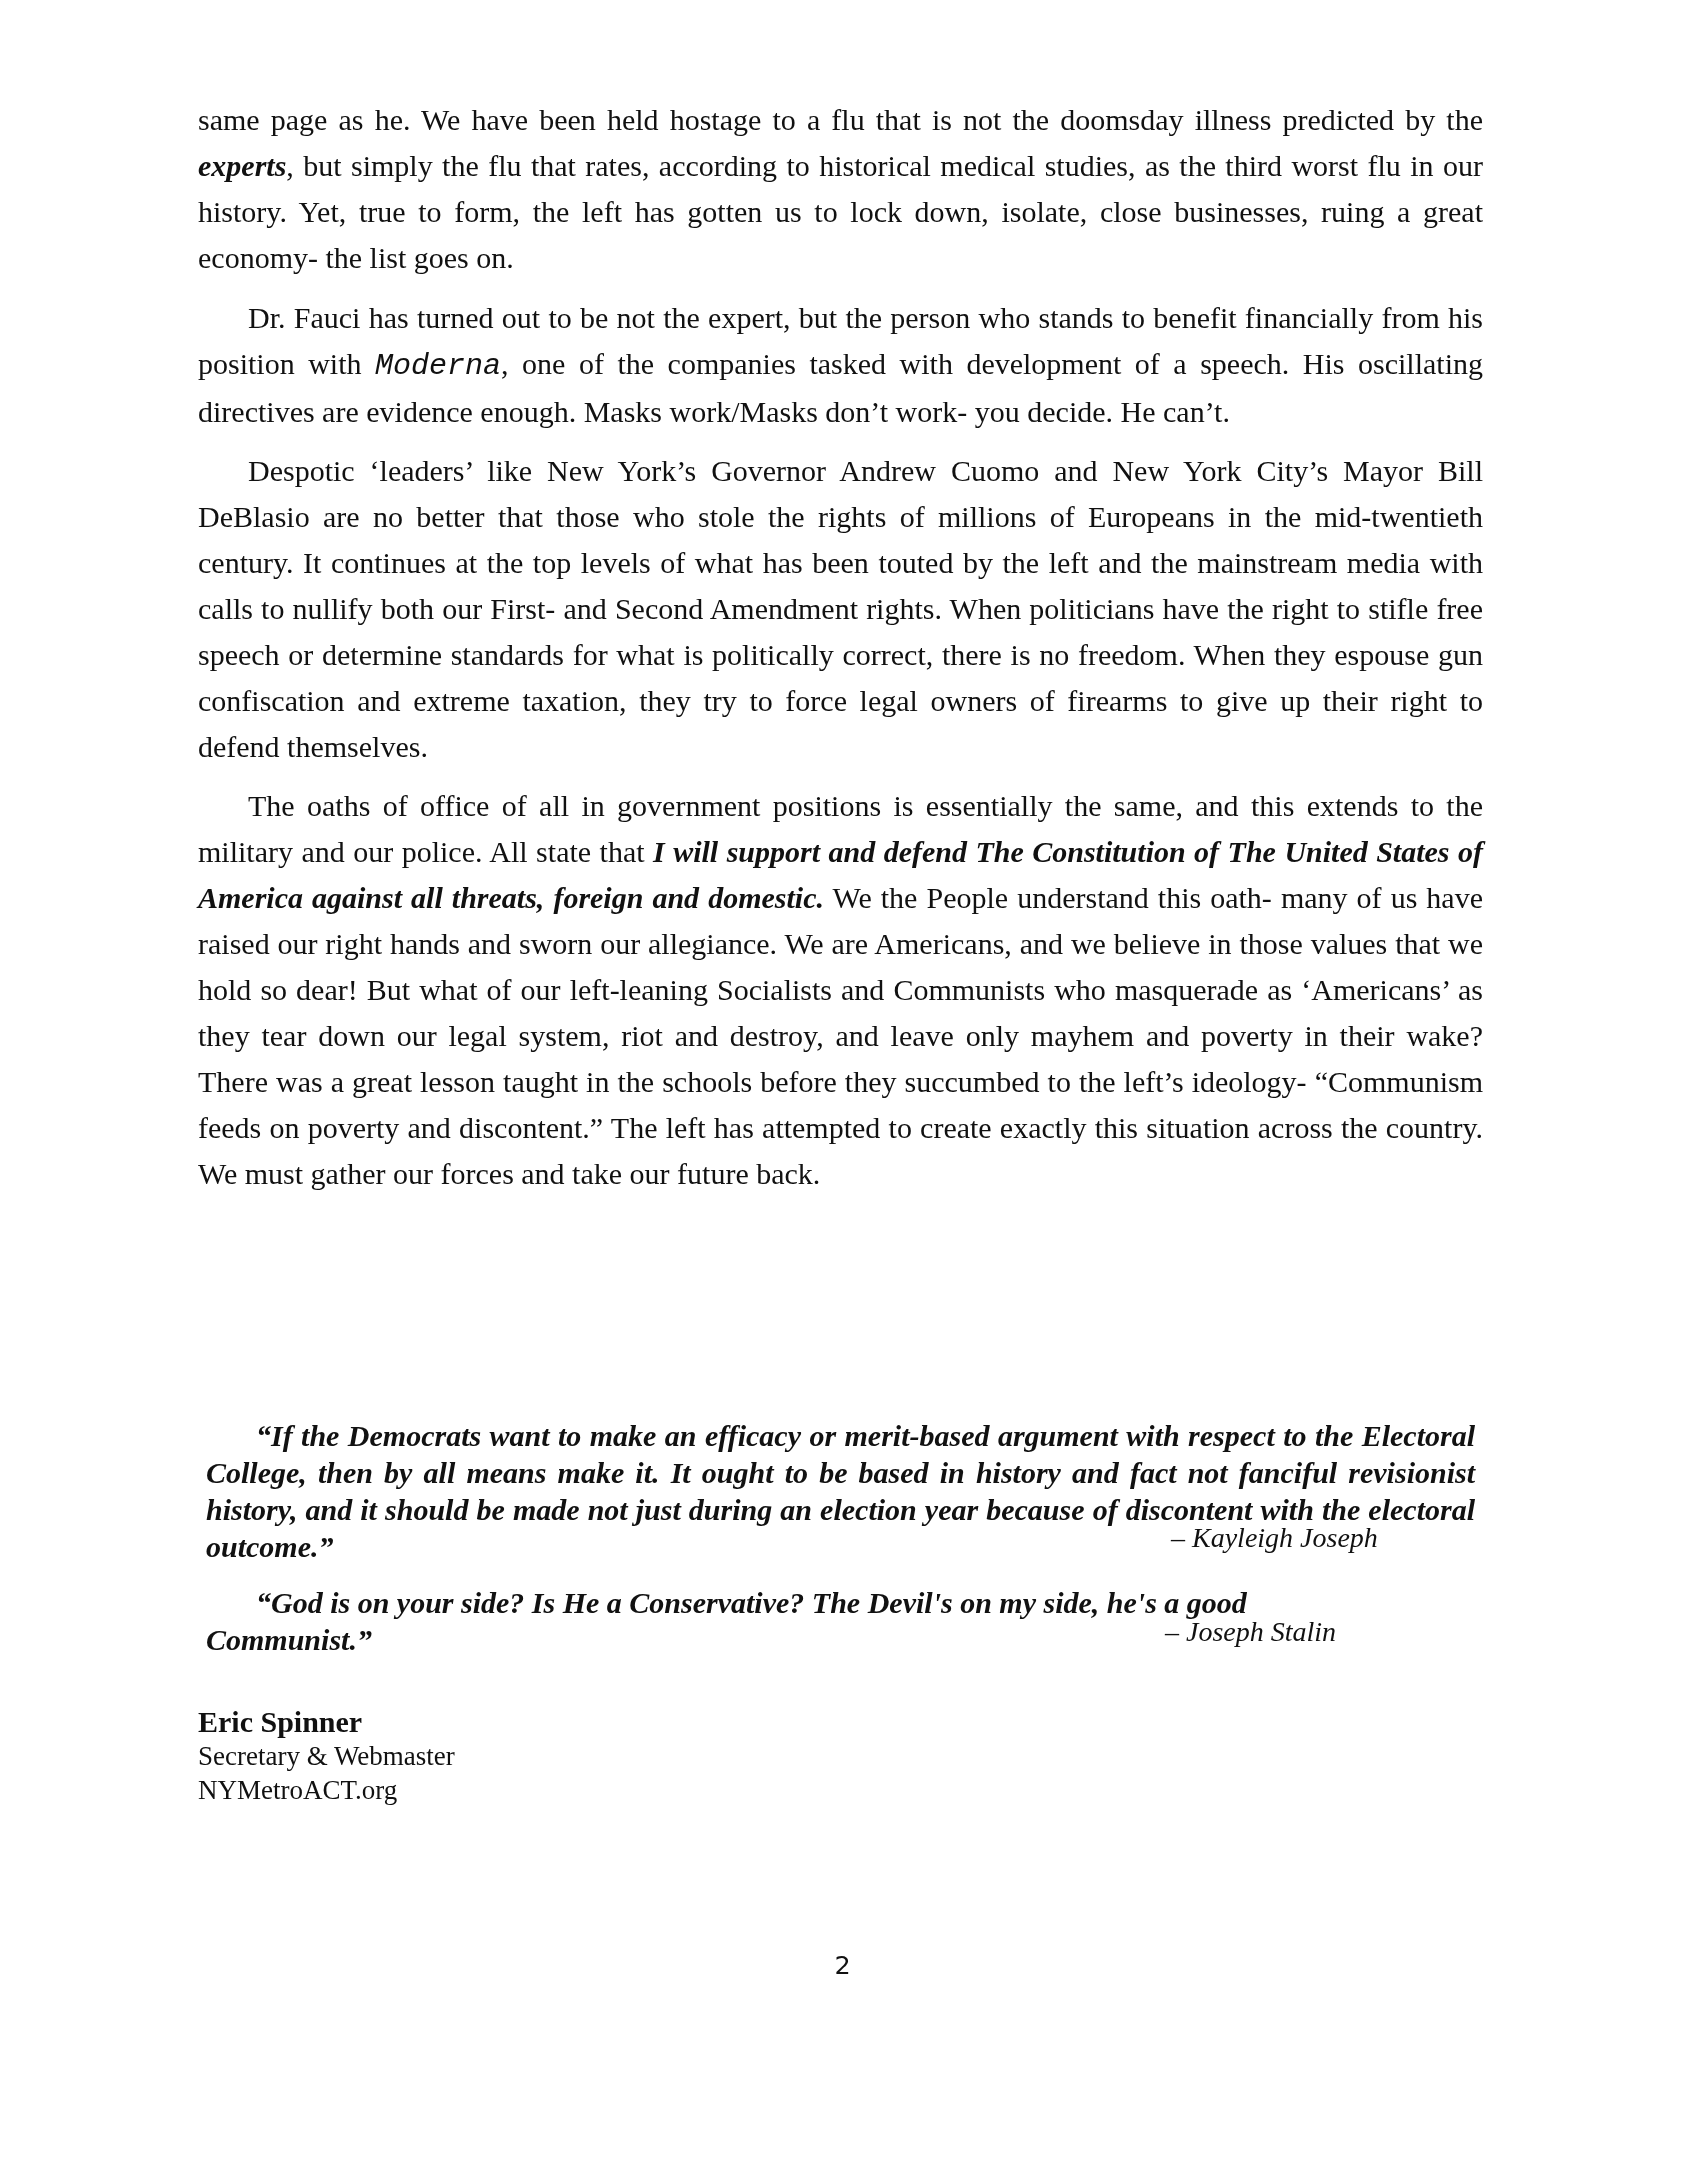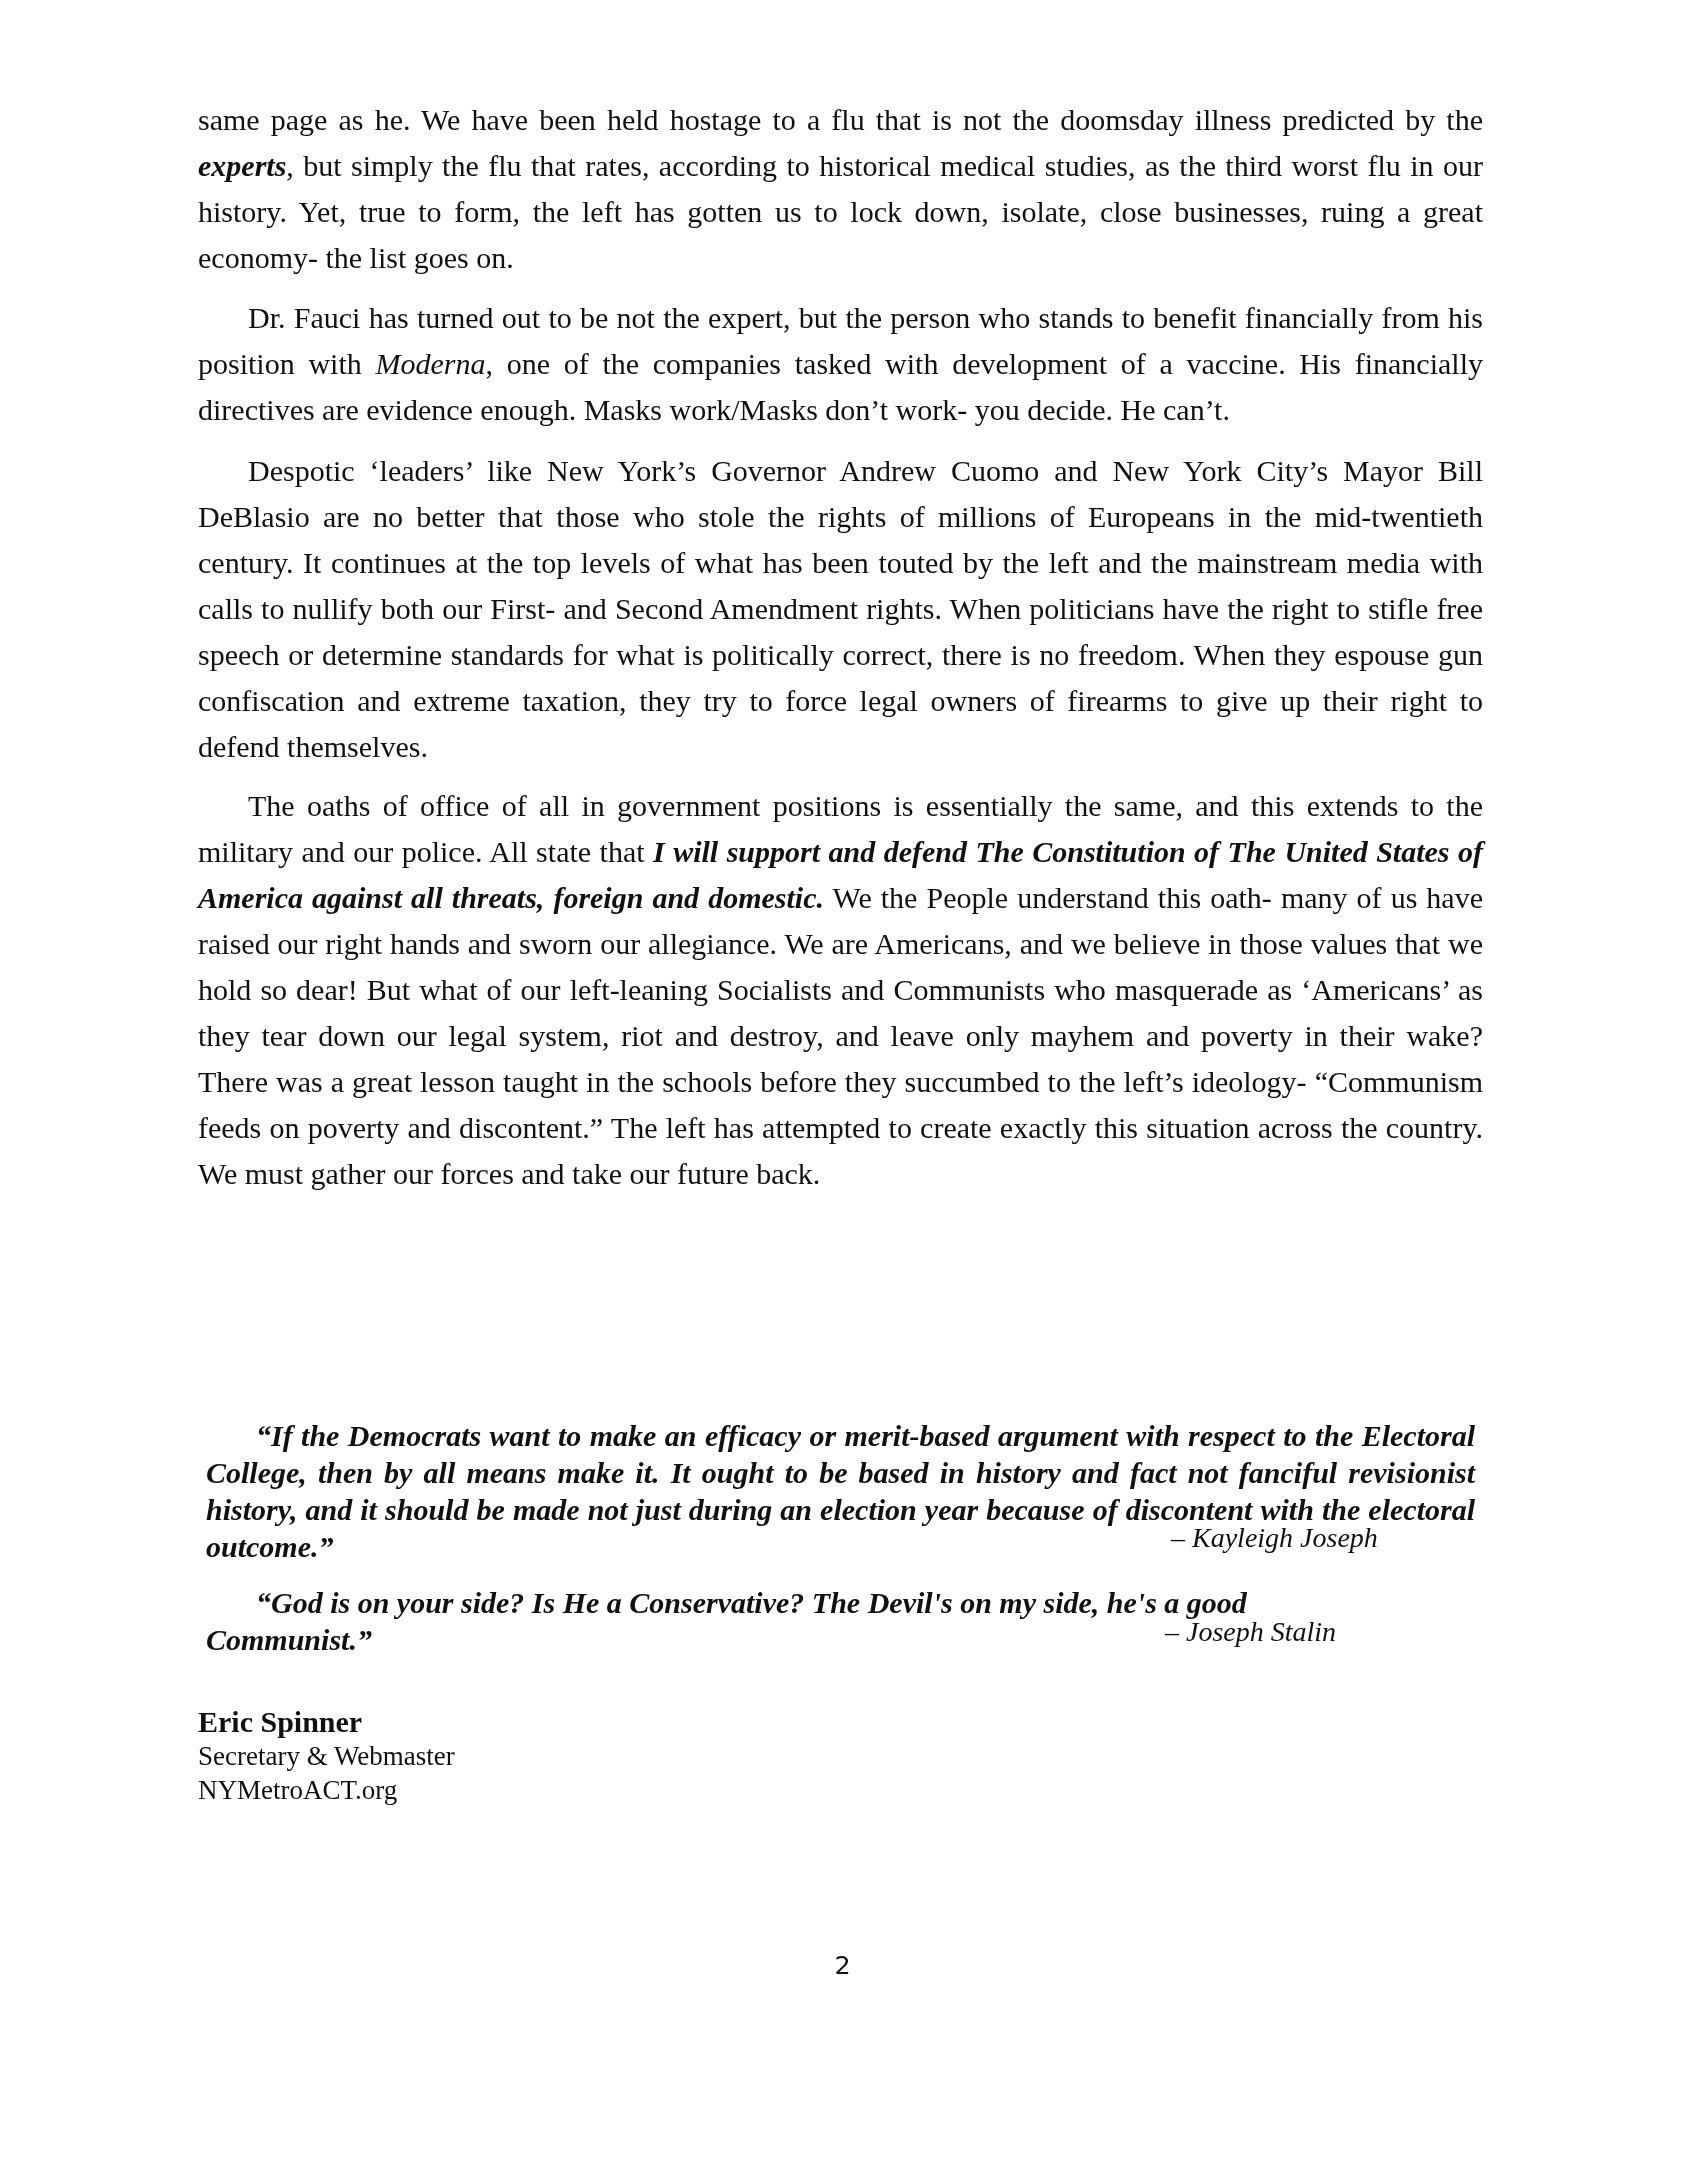--- a/index.html
+++ b/index.html
@@ -13,21 +13,21 @@
     font-size: 30px; line-height: 46px; text-align: justify;
   }
   .para { margin: 0; text-align-last: left; }
   .para.indent { text-indent: 50px; }
   .p1 { top: 97px; }
   .p2 { top: 295px; }
   .p3 { top: 448px; }
   .p4 { top: 783px; }
   .p5 { top: 1254px; }
   em.bi { font-weight: bold; font-style: italic; }
-  em.i { font-style: italic; }
+  em.i { font-style: italic; font-family: Liberation Mono, monospace; }
 
   .quote {
     position: absolute; left: 198px; width: 1285px;
     font-size: 30px; line-height: 37px; font-weight: bold; font-style: italic; text-align: justify;
   }
   .quote .q-text { text-indent: 50px; margin: 8px; }
   .q1 { top: 1409px; }
   .q2 { top: 1576px; width: 1141px; }
   .attrib {
     position: absolute; font-size: 28px; font-style: italic; font-weight: normal; line-height: 37px;
@@ -47,21 +47,21 @@
 </head>
 <body>
 
 <div class="page">
 
   <div class="body-text p1">
     <p class="para"><span>same page as he.  We have been held hostage to a flu that is not the doomsday illness predicted by the </span><em class="bi">experts</em><span>, but simply the flu that rates, according to historical medical studies, as the third worst flu in our history.  Yet, true to form, the left has gotten us to lock down, isolate, close businesses, ruing a great economy- the list goes on.</span></p>
   </div>
 
   <div class="body-text p2">
-    <p class="para indent"><span>Dr. Fauci has turned out to be not the expert, but the person who stands to benefit financially from his position with </span><em class="i">Moderna</em><span>, one of the companies tasked with development of a vaccine.  His financially directives are evidence enough.  Masks work/Masks don’t work- you decide.  He can’t.</span></p>
+    <p class="para indent"><span>Dr. Fauci has turned out to be not the expert, but the person who stands to benefit financially from his position with </span><em class="i">Moderna</em><span>, one of the companies tasked with development of a speech.  His oscillating directives are evidence enough.  Masks work/Masks don’t work- you decide.  He can’t.</span></p>
   </div>
 
   <div class="body-text p3">
     <p class="para indent"><span>Despotic ‘leaders’ like New York’s Governor Andrew Cuomo and New York City’s Mayor Bill DeBlasio are no better that those who stole the rights of millions of Europeans in the mid-twentieth century.  It continues at the top levels of what has been touted by the left and the mainstream media with calls to nullify both our First- and Second Amendment rights.  When politicians have the right to stifle free speech or determine standards for what is politically correct, there is no freedom.  When they espouse gun confiscation and extreme taxation, they try to force legal owners of firearms to give up their right to defend themselves.</span></p>
   </div>
 
   <div class="body-text p4">
     <p class="para indent"><span>The oaths of office of all in government positions is essentially the same, and this extends to the military and our police.  All state that </span><em class="bi">I will support and defend The Constitution of The United States of America against all threats, foreign and domestic.</em><span>  We the People understand this oath- many of us have raised our right hands and sworn our allegiance.  We are Americans, and we believe in those values that we hold so dear!  But what of our left-leaning Socialists and Communists who masquerade as ‘Americans’ as they tear down our legal system, riot and destroy, and leave only mayhem and poverty in their wake?  There was a great lesson taught in the schools before they succumbed to the left’s ideology- “Communism feeds on poverty and discontent.”  The left has attempted to create exactly this situation across the country.  We must gather our forces and take our future back.</span></p>
   </div>
 

